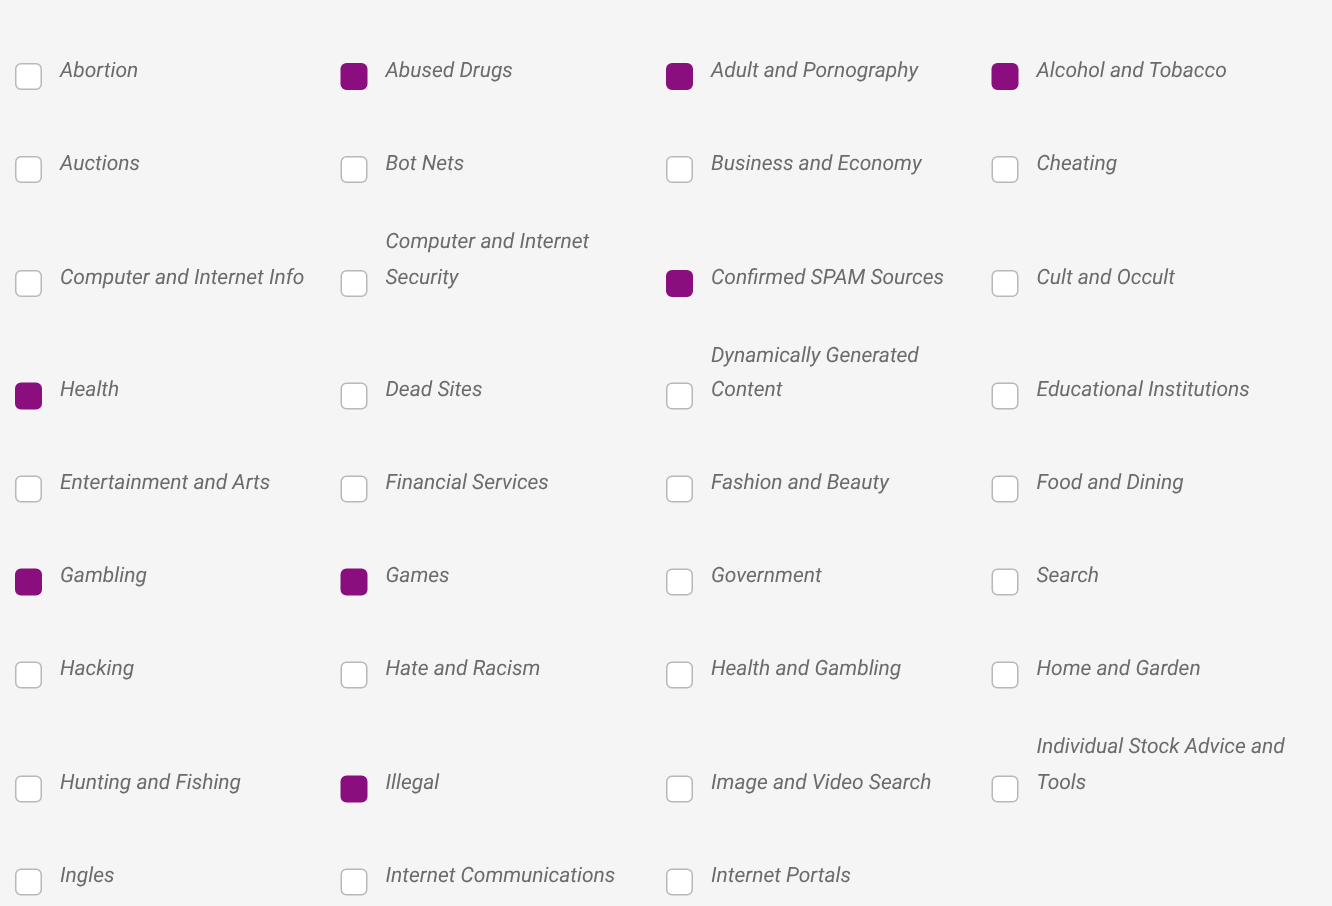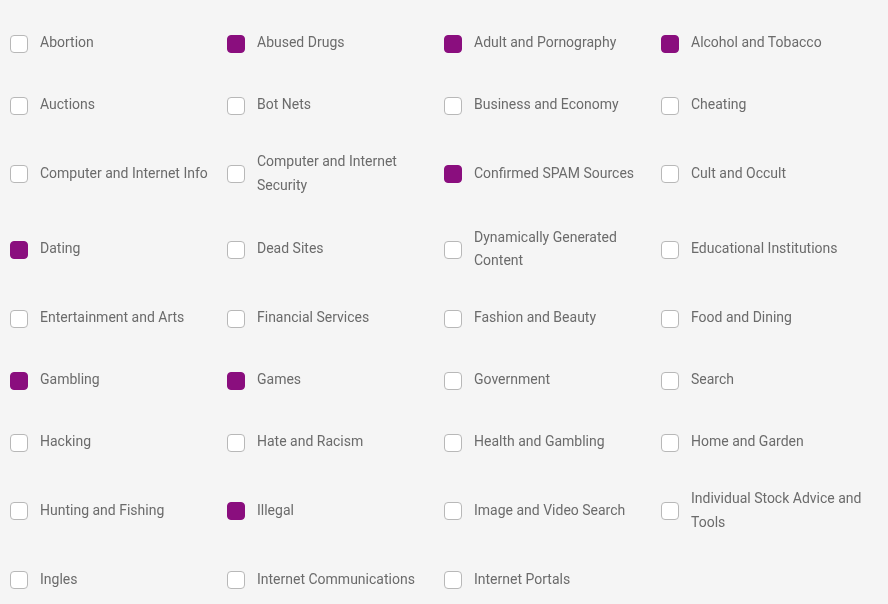--- a/index.html
+++ b/index.html
@@ -9,23 +9,24 @@
       width: 888px;
       padding: 12px 10px;
     }
     .grid {
       display: grid;
       grid-template-columns: repeat(4, 1fr);
       column-gap: 0;
     }
     .item {
       display: flex;
-      align-items: center;
+      align-items: flex-end;
       padding: 14px 0;
       min-height: 62px;
+      font-style: italic;
     }
     .checkbox {
       width: 18px;
       height: 18px;
       border: 1.5px solid #b8b8b8;
       border-radius: 4px;
       background: #ffffff;
       flex-shrink: 0;
       cursor: pointer;
       margin-top: 1px;
@@ -89,21 +90,21 @@
     <div class="item">
       <div class="checkbox checked"></div>
       <div class="label">Confirmed SPAM Sources</div>
     </div>
     <div class="item">
       <div class="checkbox"></div>
       <div class="label">Cult and Occult</div>
     </div>
     <div class="item">
       <div class="checkbox checked"></div>
-      <div class="label">Dating</div>
+      <div class="label">Health</div>
     </div>
     <div class="item">
       <div class="checkbox"></div>
       <div class="label">Dead Sites</div>
     </div>
     <div class="item">
       <div class="checkbox"></div>
       <div class="label">Dynamically Generated Content</div>
     </div>
     <div class="item">

